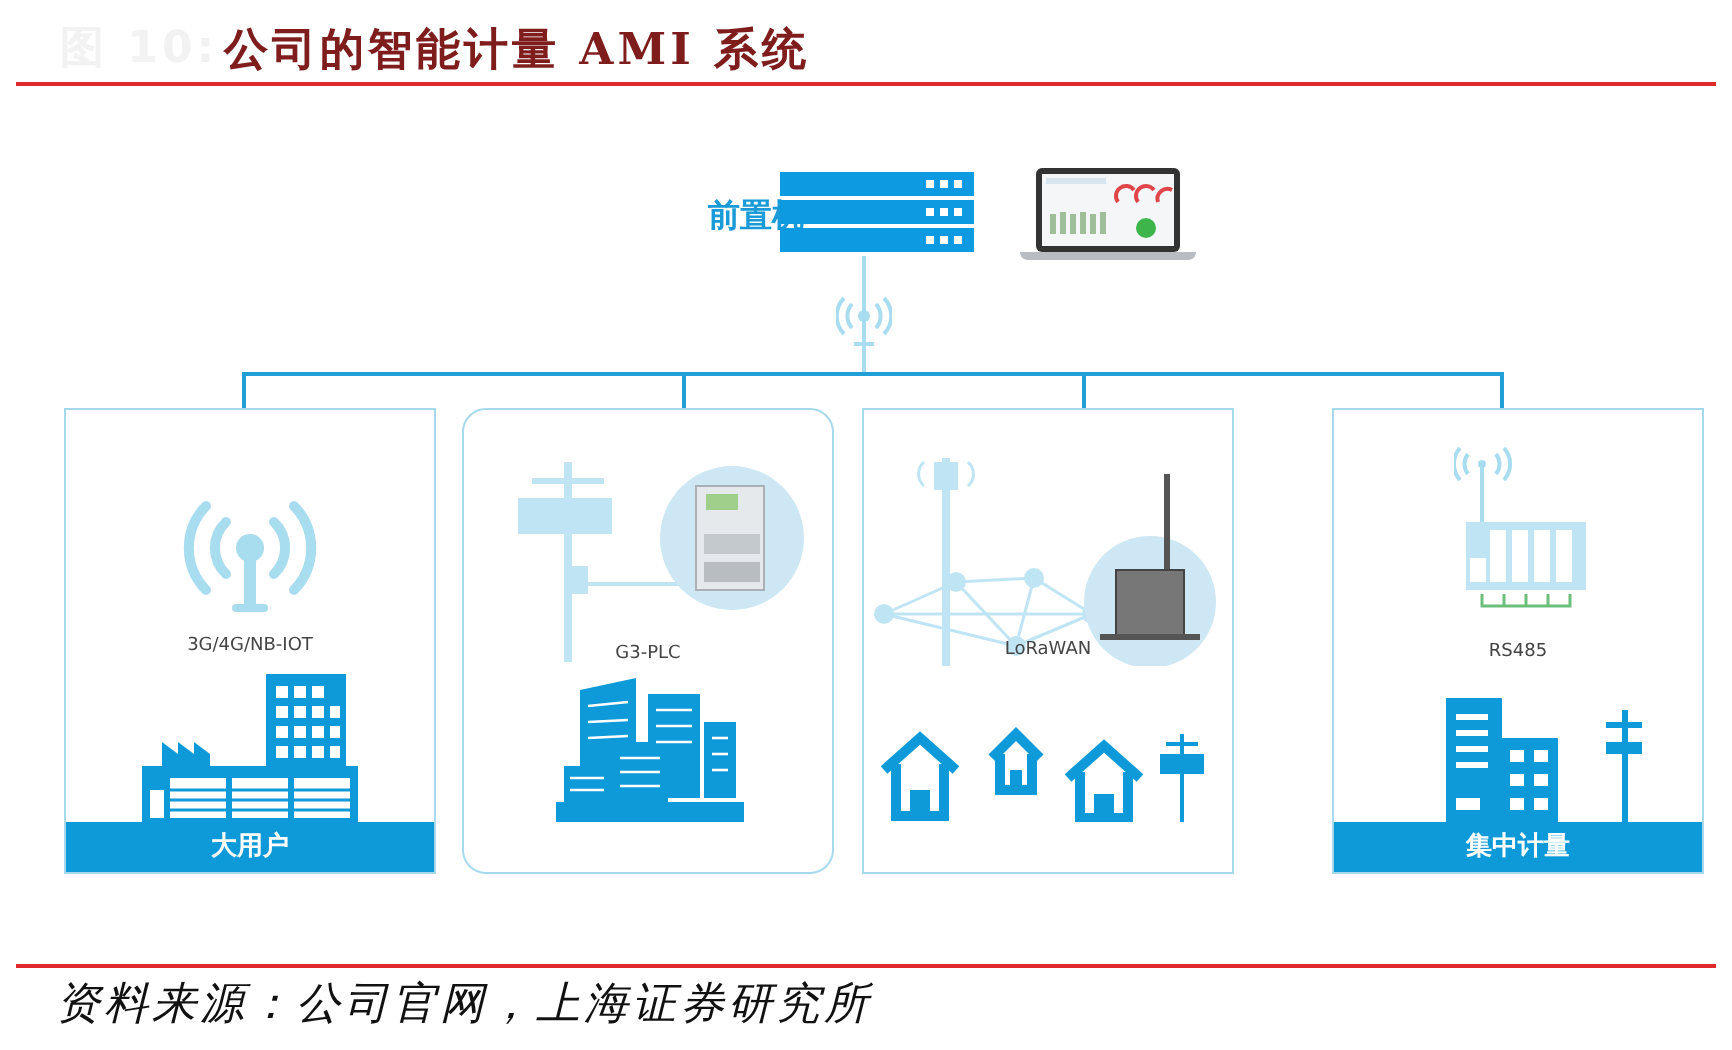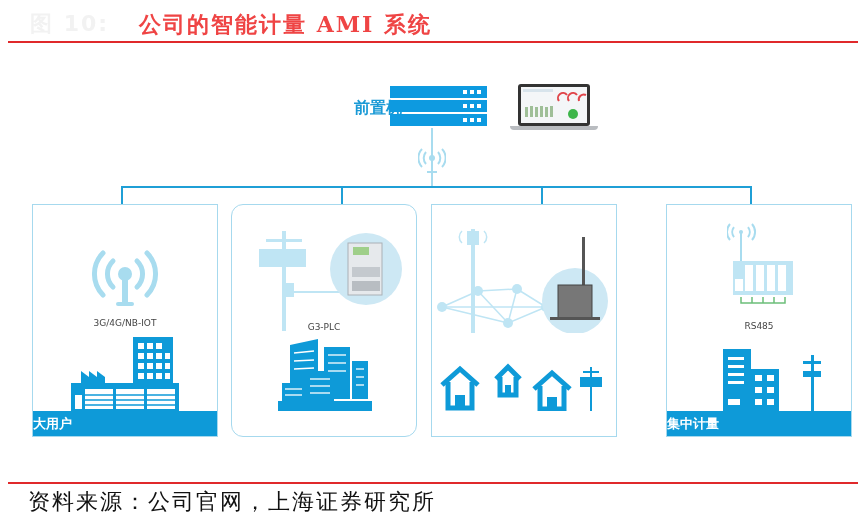--- a/index.html
+++ b/index.html
@@ -1,35 +1,35 @@
 <!DOCTYPE html>
 <html><head>
 <meta charset="utf-8">
 <style>
   html, body { margin:0; padding:0; background:#fff; }
   body { width:866px; height:525px; position:relative; overflow:hidden; font-family:"DejaVu Sans", sans-serif; }
   .fig-num { position:absolute; left:30px; top:9px; font-size:22px; font-weight:bold; color:#f2f2f2; letter-spacing:2px; }
-  .title { position:absolute; left:112px; top:10px; font-size:22px; font-weight:bold; color:#ef4444; letter-spacing:2px; font-family:"DejaVu Serif", serif;margin-left:27px; }
+  .title { position:absolute; left:112px; top:10px; font-size:22px; font-weight:bold; color:#7f1d1d; letter-spacing:2px; font-family:"DejaVu Serif", serif; }
   .rule-top { position:absolute; left:8px; top:41px; width:850px; height:2px; background:#e0292b; }
   .rule-bot { position:absolute; left:8px; top:482px; width:850px; height:2px; background:#e0292b; }
-  .source { position:absolute; left:28px; top:487px; font-size:22px; color:#111; font-family:"DejaVu Serif", serif; letter-spacing:2px; }
+  .source { position:absolute; left:28px; top:487px; font-size:22px; font-style:italic; color:#111; font-family:"DejaVu Serif", serif; letter-spacing:2px; }
   .server-label { position:absolute; left:354px; top:98px; font-size:16px; font-weight:bold; color:#1a9ad6; }
   .server { position:absolute; left:390px; top:86px; width:97px; }
   .server .u { height:12px; background:#0d9ae0; margin-bottom:2px; position:relative; }
   .server .u span { position:absolute; right:6px; top:4px; width:18px; height:4px;
      background: repeating-linear-gradient(90deg,#fff 0 4px,transparent 4px 7px); }
   .laptop { position:absolute; left:510px; top:84px; width:88px; height:46px; }
   .laptop .screen { position:absolute; left:8px; top:0; width:72px; height:42px; background:#333; border-radius:3px; }
   .laptop .screen .inner { position:absolute; left:3px; top:3px; width:66px; height:36px; background:#f4f6f8; }
   .laptop .base { position:absolute; left:0; top:42px; width:88px; height:4px; background:#b9bcc0; border-radius:0 0 4px 4px; }
   .vline { position:absolute; background:#a8dcef; }
   .hub-icon { position:absolute; left:418px; top:146px; width:28px; height:28px; }
   .bus { position:absolute; background:#1f9fd6; }
   .box { position:absolute; top:204px; width:186px; height:233px; border:1.5px solid #a6d9ee; box-sizing:border-box; background:#fff;padding-left:16px; }
-  .box .bar { position:absolute; left:0; right:0; bottom:0; height:25px; background:#0e9ad8; color:#fff; font-size:13px; font-weight:bold; line-height:25px; }
+  .box .bar { position:absolute; left:0; right:0; bottom:0; height:25px; background:#0e9ad8; color:#fff; font-size:13px; font-weight:bold; text-align:center; line-height:25px; }
   .box .tech { position:absolute; left:0; right:0; text-align:center; font-size:9px; color:#444; }
   .box svg { position:absolute; }
 </style>
 </head>
 <body>
 
 <div class="fig-num">图 10:</div>
 <div class="title">公司的智能计量 AMI 系统</div>
 <div class="rule-top"></div>
 
@@ -211,20 +211,21 @@
         <circle cx="42" cy="68" r="5"></circle>
         <circle cx="81" cy="66" r="5"></circle>
         <circle cx="110" cy="84" r="5"></circle>
         <circle cx="72" cy="100" r="5"></circle>
       </g>
     <circle cx="139" cy="78" r="33" fill="#cde8f4"></circle>
     <rect x="146" y="14" width="3" height="50" fill="#555"></rect>
     <rect x="122" y="62" width="34" height="34" fill="#777" stroke="#444"></rect>
     <rect x="114" y="94" width="50" height="3" fill="#555"></rect>
   </svg>
+  <div class="tech" style="top:115px">LoRaWAN</div>
   <svg style="left:6px;top:158px" width="172" height="48" viewBox="0 0 172 48">
     <g fill="none" stroke="#0e9ad8" stroke-width="5">
       <path d="M4 22 L22 6 L40 22"></path>
         <path d="M10 19 V45 H34 V19"></path>
       <path d="M58 16 L70 4 L82 16"></path>
         <path d="M62 14 V32 H78 V14"></path>
       <path d="M96 26 L114 10 L132 26"></path>
         <path d="M102 23 V46 H126 V23"></path>
     </g>
     <g fill="#0e9ad8">

